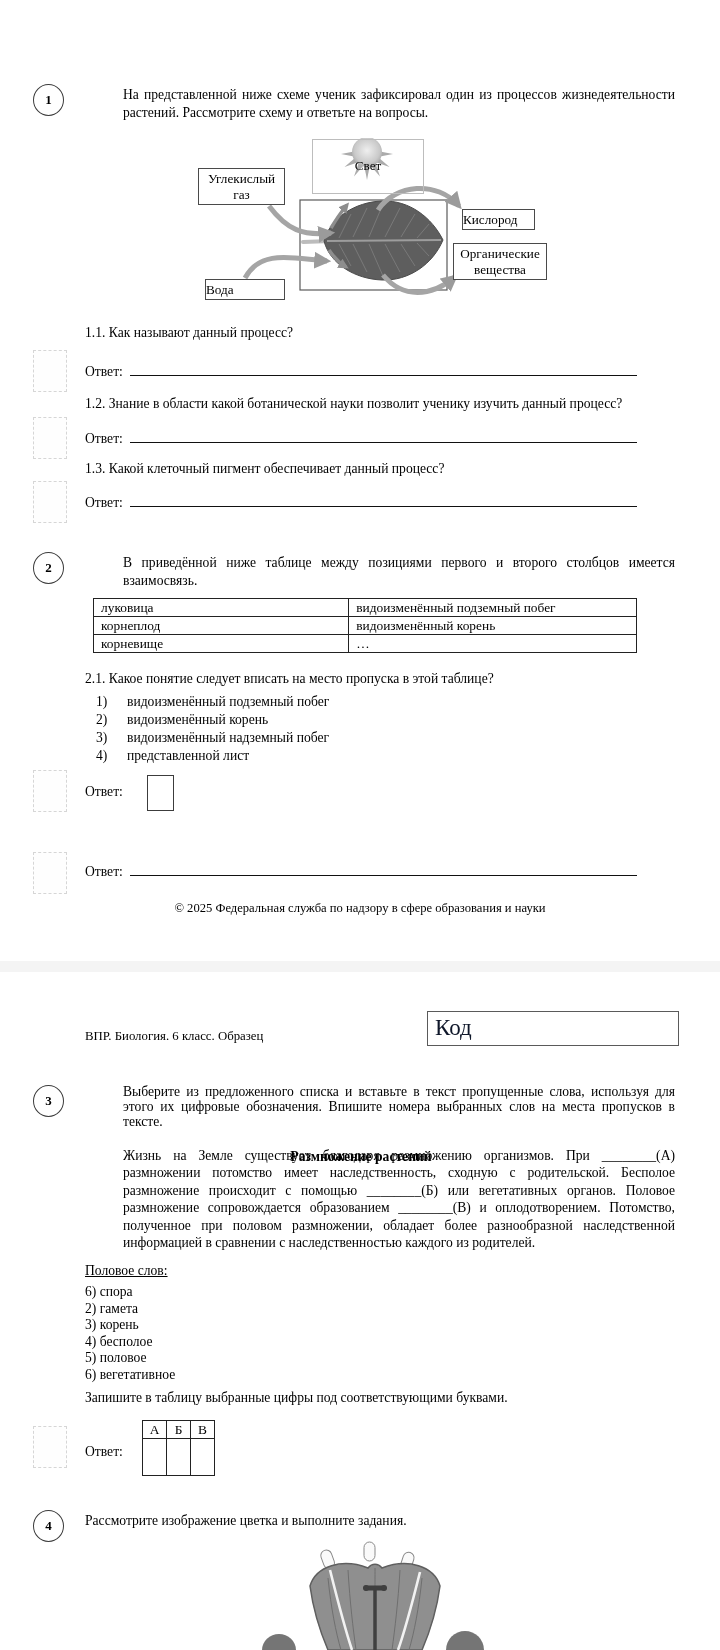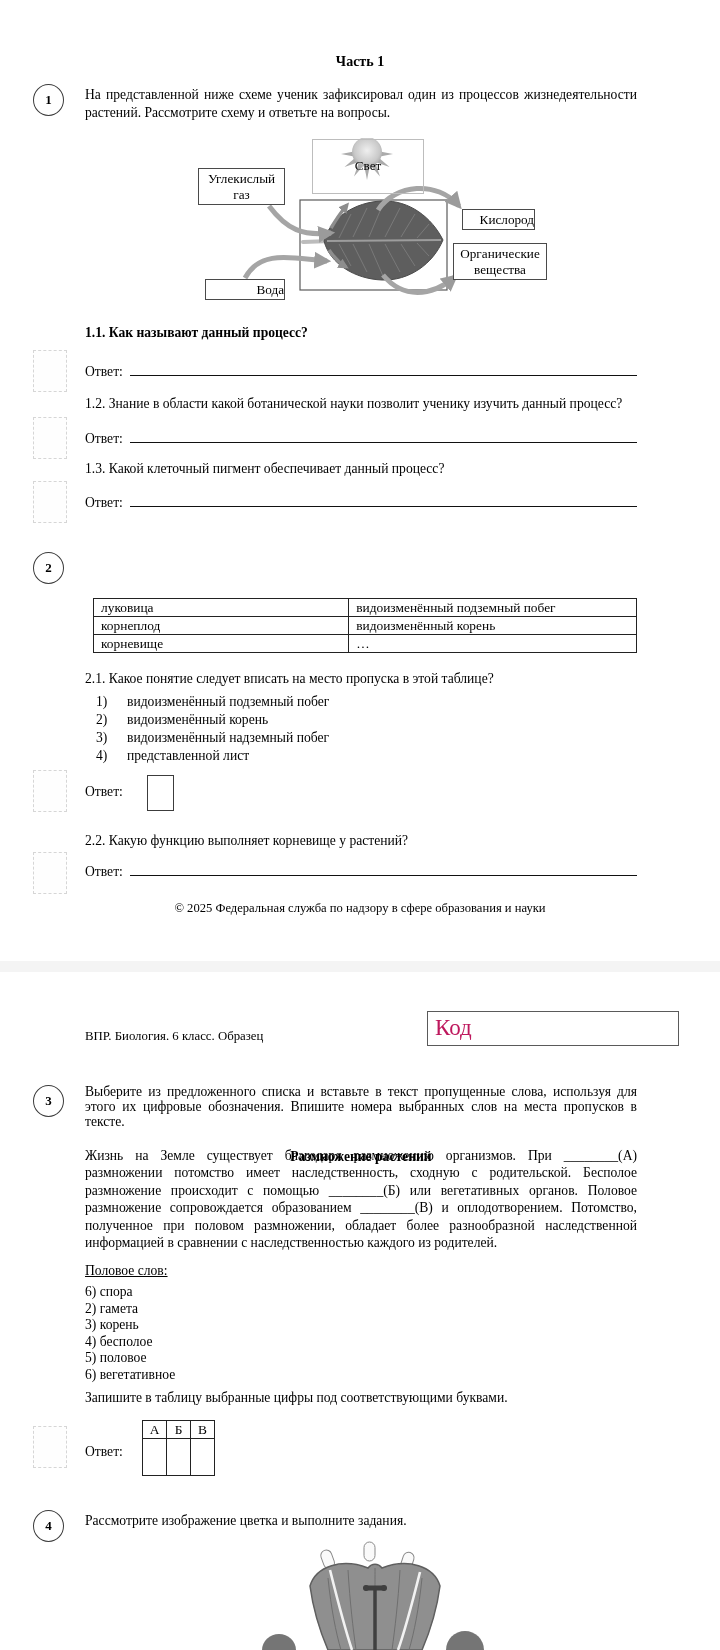--- a/index.html
+++ b/index.html
@@ -1,51 +1,50 @@
 <!DOCTYPE html>
 <html><head>
 <meta charset="utf-8">
 <style>
   html,body{margin:0;padding:0;background:#fff;}
   .page{position:relative;width:720px;height:1650px;background:#ffffff;overflow:hidden;
         font-family:"Liberation Serif", serif;font-size:13.6px;color:#000;}
   .abs{position:absolute;}
   .center{text-align:center;}
   .bold{font-weight:bold;}
-  .jtext{width:552px;text-align:justify;line-height:17.5px;}
+  .jtext{width:552px;text-align:justify;line-height:17.5px;margin-left:38px;}
   .q-circle{width:29px;height:30px;border:1.2px solid #3c3c3c;border-radius:50%;
             display:flex;align-items:center;justify-content:center;
             font-weight:bold;font-size:13px;background:#fff;}
   .ans-row{left:85px;width:552px;display:flex;align-items:baseline;}
   .ans-label{white-space:nowrap;}
   .ans-line{flex:1;margin-left:7px;border-bottom:1.1px solid #111;height:14px;}
   .score-box{width:32px;height:40px;border:1px dashed #d6d6d6;background:#fefefe;}
   .dg-box{position:absolute;border:1px solid #4a4a4a;background:#fff;display:flex;
-          align-items:center;justify-content:flex-end;text-align:center;line-height:15.5px;font-size:13.2px;}
+          align-items:center;justify-content:flex-start;text-align:center;line-height:15.5px;font-size:13.2px;}
   .sun-box{position:absolute;border:1px solid #bdbdbd;text-align:center;font-size:13.2px;}
   table.rel-table{border-collapse:collapse;width:544px;table-layout:fixed;border-radius:8px;}
   table.rel-table td{border:1px solid #222;height:17px;padding:0 7px;font-size:13.4px;overflow:hidden;white-space:nowrap;}
   .opt-row{display:flex;line-height:18px;}
   .opt-num{width:31px;padding-left:11px;}
   .ans-square{width:25px;height:34px;border:1px solid #3c3c3c;background:#fff;}
   table.abv{border-collapse:collapse;}
   table.abv td{border:1px solid #222;width:23px;text-align:center;font-size:13.4px;padding:0;}
   table.abv tr.hdr td{height:17px;}
   table.abv tr.body td{height:36px;}
   .code-box{border:1.4px solid #5a5a5a;width:250px;height:33px;background:#fff;}
-  .code-text{color:#be185d;font-size:23px;line-height:31px;padding-left:7px;}
+  .code-text{color:#0f172a;font-size:23px;line-height:31px;padding-left:7px;}
   .divider{left:0;width:720px;height:11px;background:#f4f4f4;}
   .blob{position:absolute;background:#757575;border-radius:50% 50% 0 0 / 100% 100% 0 0;}
 </style>
 </head>
 <body>
 
 <div class="page">
 
-  <div class="abs center bold" style="left:0;top:54px;width:720px;font-size:14px;">Часть 1</div>
 
   <div class="abs q-circle" style="left:33px;top:84px;">
     <span>1</span>
   </div>
   <div class="abs jtext" style="left:85px;top:86px;">На представленной ниже схеме ученик зафиксировал один из процессов жизнедеятельности растений. Рассмотрите схему и ответьте на вопросы.</div>
 
   <div class="abs" style="left:85px;top:138px;width:552px;height:164px;">
     <svg width="552" height="164" viewBox="0 0 552 164">
       <defs>
         <radialGradient id="sungrad" cx="50%" cy="45%" r="60%">
@@ -117,21 +116,21 @@
       <span>Кислород</span>
     </div>
     <div class="dg-box" style="left:368px;top:105px;width:92px;height:35px;">
       <span>Органические вещества</span>
     </div>
     <div class="dg-box" style="left:120px;top:141px;width:78px;height:19px;">
       <span>Вода</span>
     </div>
   </div>
 
-  <div class="abs" style="left:85px;top:325px;font-weight:bold;">1.1. Как называют данный процесс?</div>
+  <div class="abs" style="left:85px;top:325px;">1.1. Как называют данный процесс?</div>
   <div class="abs score-box" style="left:33px;top:350px;"></div>
   <div class="abs ans-row" style="top:361px;">
     <span class="ans-label">Ответ:</span>
     <span class="ans-line"></span>
   </div>
 
   <div class="abs" style="left:85px;top:396px;">1.2. Знание в области какой ботанической науки позволит ученику изучить данный процесс?</div>
   <div class="abs score-box" style="left:33px;top:417px;"></div>
   <div class="abs ans-row" style="top:428px;">
     <span class="ans-label">Ответ:</span>
@@ -141,20 +140,21 @@
   <div class="abs" style="left:85px;top:461px;">1.3. Какой клеточный пигмент обеспечивает данный процесс?</div>
   <div class="abs score-box" style="left:33px;top:481px;"></div>
   <div class="abs ans-row" style="top:492px;">
     <span class="ans-label">Ответ:</span>
     <span class="ans-line"></span>
   </div>
 
   <div class="abs q-circle" style="left:33px;top:552px;">
     <span>2</span>
   </div>
+  <div class="abs jtext" style="left:85px;top:554px;">В приведённой ниже таблице между позициями первого и второго столбцов имеется взаимосвязь.</div>
 
   <table class="abs rel-table" style="left:93px;top:598px;">
     <colgroup>
         <col style="width:47%">
         <col style="width:53%">
       </colgroup>
     <tbody>
         <tr>
       <td>луковица</td>
       <td>видоизменённый подземный побег</td>
@@ -187,21 +187,20 @@
     <div class="opt-row">
       <span class="opt-num">4)</span>
       <span>представленной лист</span>
     </div>
   </div>
 
   <div class="abs score-box" style="left:33px;top:770px;"></div>
   <div class="abs" style="left:85px;top:784px;">Ответ:</div>
   <div class="abs ans-square" style="left:147px;top:775px;"></div>
 
-  <div class="abs" style="left:85px;top:833px;">2.2. Какую функцию выполняет корневище у растений?</div>
   <div class="abs score-box" style="left:33px;top:852px;"></div>
   <div class="abs ans-row" style="top:861px;">
     <span class="ans-label">Ответ:</span>
     <span class="ans-line"></span>
   </div>
 
   <div class="abs center" style="left:0;top:901px;width:720px;font-size:12.6px;">© 2025 Федеральная служба по надзору в сфере образования и науки</div>
 
   <div class="abs divider" style="top:961px;"></div>
 

